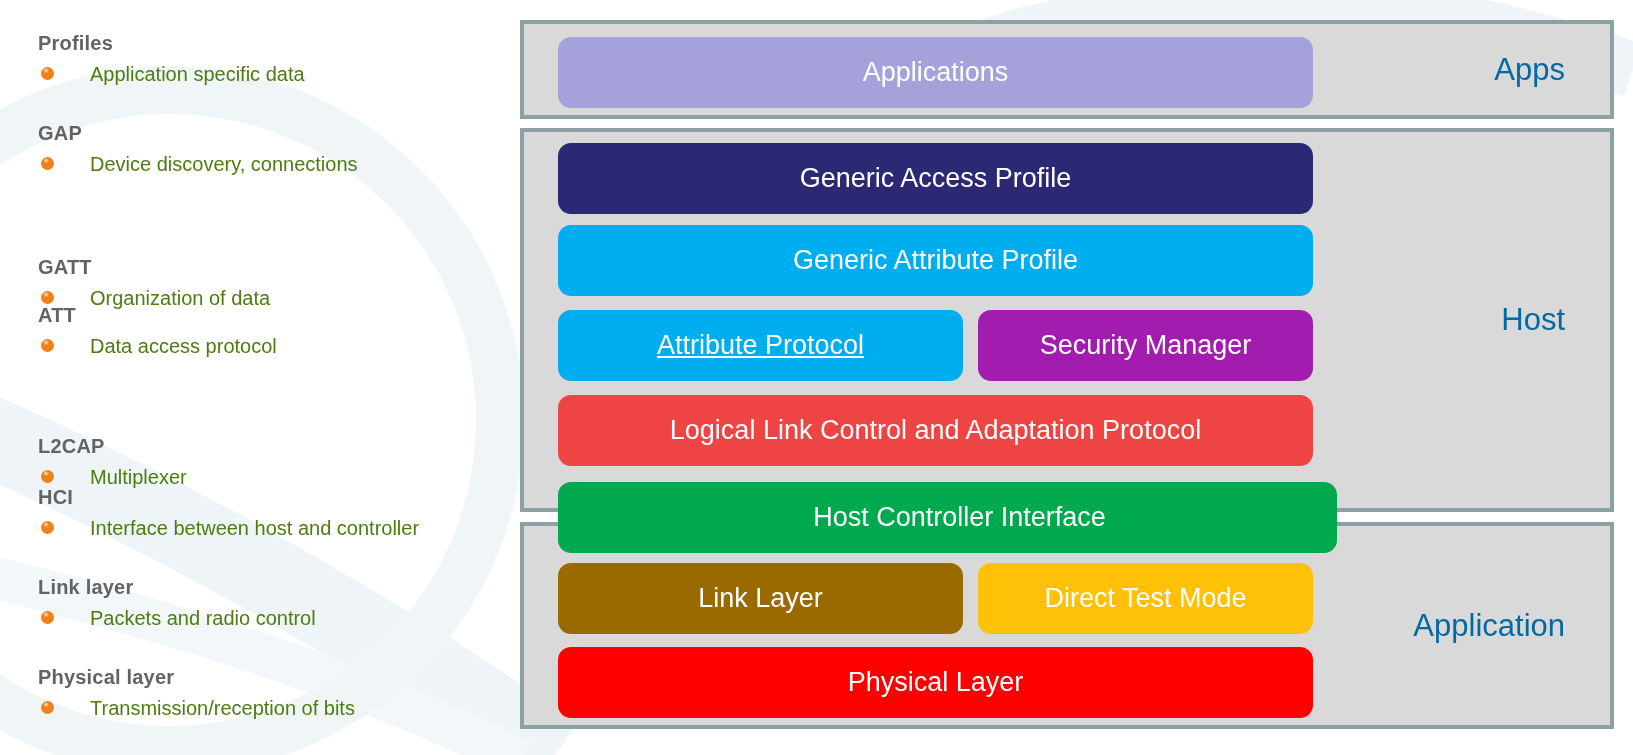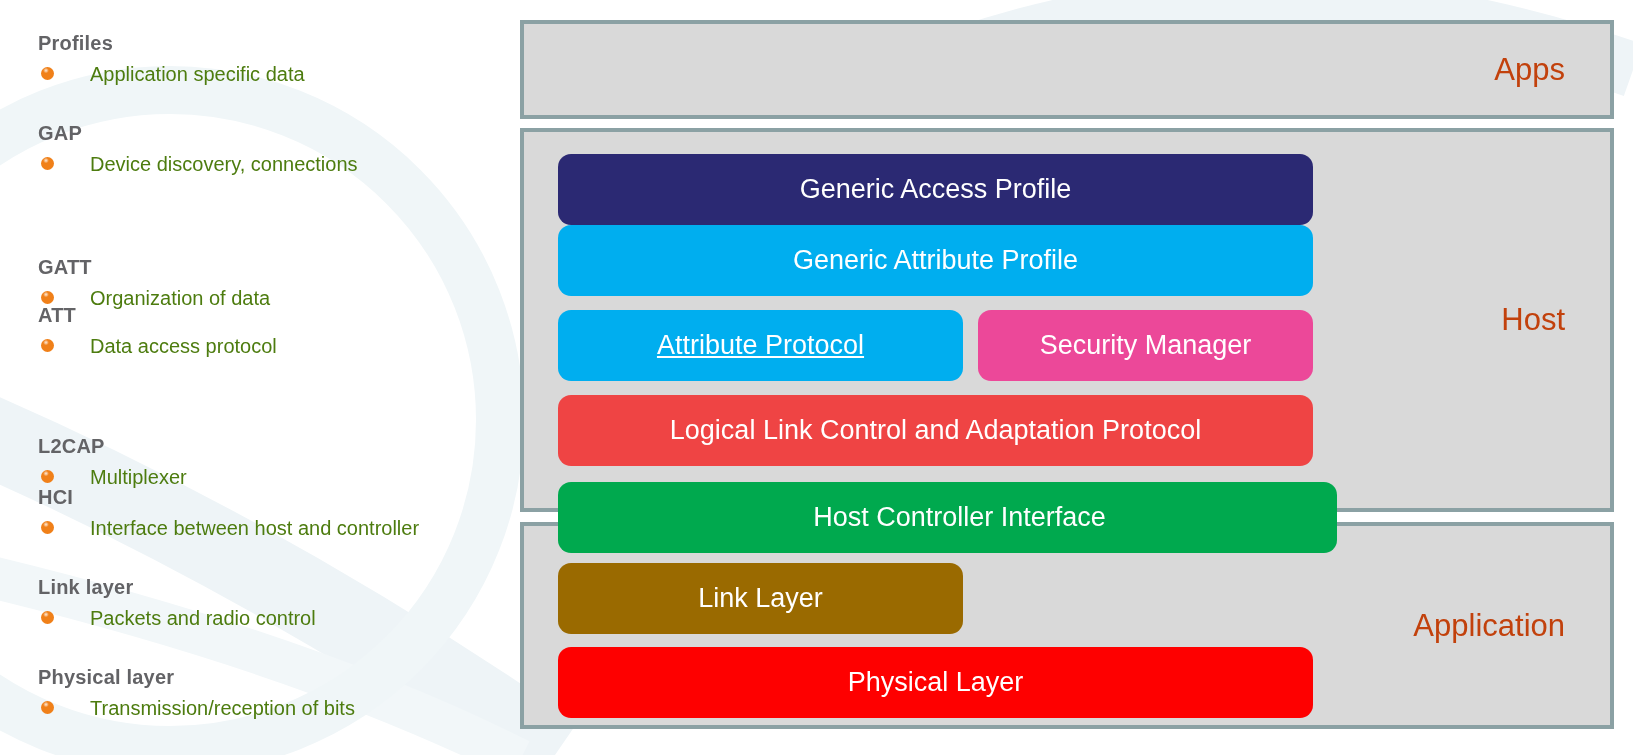--- a/index.html
+++ b/index.html
@@ -44,33 +44,33 @@
   .section-box {
     position: absolute; left: 520px; width: 1094px;
     border: 4px solid #8ba1a4; background: #d9d9d9;
     box-sizing: border-box;
   }
   .box-apps       { top: 20px;  height: 99px;  }
   .box-host       { top: 128px; height: 384px; }
   .box-controller { top: 522px; height: 207px; }
   .section-label {
     position: absolute; right: 45px; top: 50%; transform: translateY(-50%);
-    font-size: 31px; color: #c2410c; white-space: nowrap;
+    font-size: 31px; color: #0369a1; white-space: nowrap;
   }
   .layer {
     position: absolute; z-index: 3;
     height: 71px; border-radius: 13px;
     display: flex; align-items: center; justify-content: center;
     color: #ffffff; font-size: 27px; white-space: nowrap;
   }
   .layer-full  { left: 558px; width: 755px; }
   .layer-left  { left: 558px; width: 405px; }
   .layer-right { left: 978px; width: 335px; }
   .ly-applications { top: 37px;  }
-  .ly-gap          { top: 154px; border-radius: 13px; }
+  .ly-gap          { top: 143px; border-radius: 13px; }
   .ly-gatt         { top: 225px; }
   .ly-att          { top: 310px; text-decoration: underline; }
   .ly-smp          { top: 310px; }
   .ly-l2cap        { top: 395px; }
   .ly-hci          { top: 482px; }  
   .ly-link         { top: 563px; }
   .ly-dtm          { top: 563px; }
   .ly-phy          { top: 647px; }
 </style>
 </head>
@@ -158,32 +158,34 @@
     <div class="section-box box-apps">
       <span class="section-label">Apps</span>
     </div>
     <div class="section-box box-host">
       <span class="section-label">Host</span>
     </div>
     <div class="section-box box-controller">
       <span class="section-label">Application</span>
     </div>
 
+    <div class="layer layer-full ly-applications" style="background-color: rgb(165, 161, 218);">Applications</div>
 
     <div class="layer layer-full ly-gap" style="background-color: rgb(43, 41, 115);">Generic Access Profile</div>
 
     <div class="layer layer-full ly-gatt" style="background-color: rgb(0, 174, 239);">Generic Attribute Profile</div>
 
     <div class="layer layer-left ly-att" style="background-color: rgb(0, 174, 239);">Attribute Protocol</div>
 
-    <div class="layer layer-right ly-smp" style="background-color: #ec4899;">Security Manager</div>
+    <div class="layer layer-right ly-smp" style="background-color: #a21caf;">Security Manager</div>
 
     <div class="layer layer-full ly-l2cap" style="background-color: #ef4444;">Logical Link Control and Adaptation Protocol</div>
 
     <div class="layer layer-full ly-hci" style="background-color: rgb(0, 169, 78); padding-left: 24px;">Host Controller Interface</div>
 
     <div class="layer layer-left ly-link" style="background-color: rgb(154, 106, 0);">Link Layer</div>
 
+    <div class="layer layer-right ly-dtm" style="background-color: rgb(254, 193, 8);">Direct Test Mode</div>
 
     <div class="layer layer-full ly-phy" style="background-color: rgb(254, 0, 0);">Physical Layer</div>
 
   </div>
 </div>
 
 </body></html>

